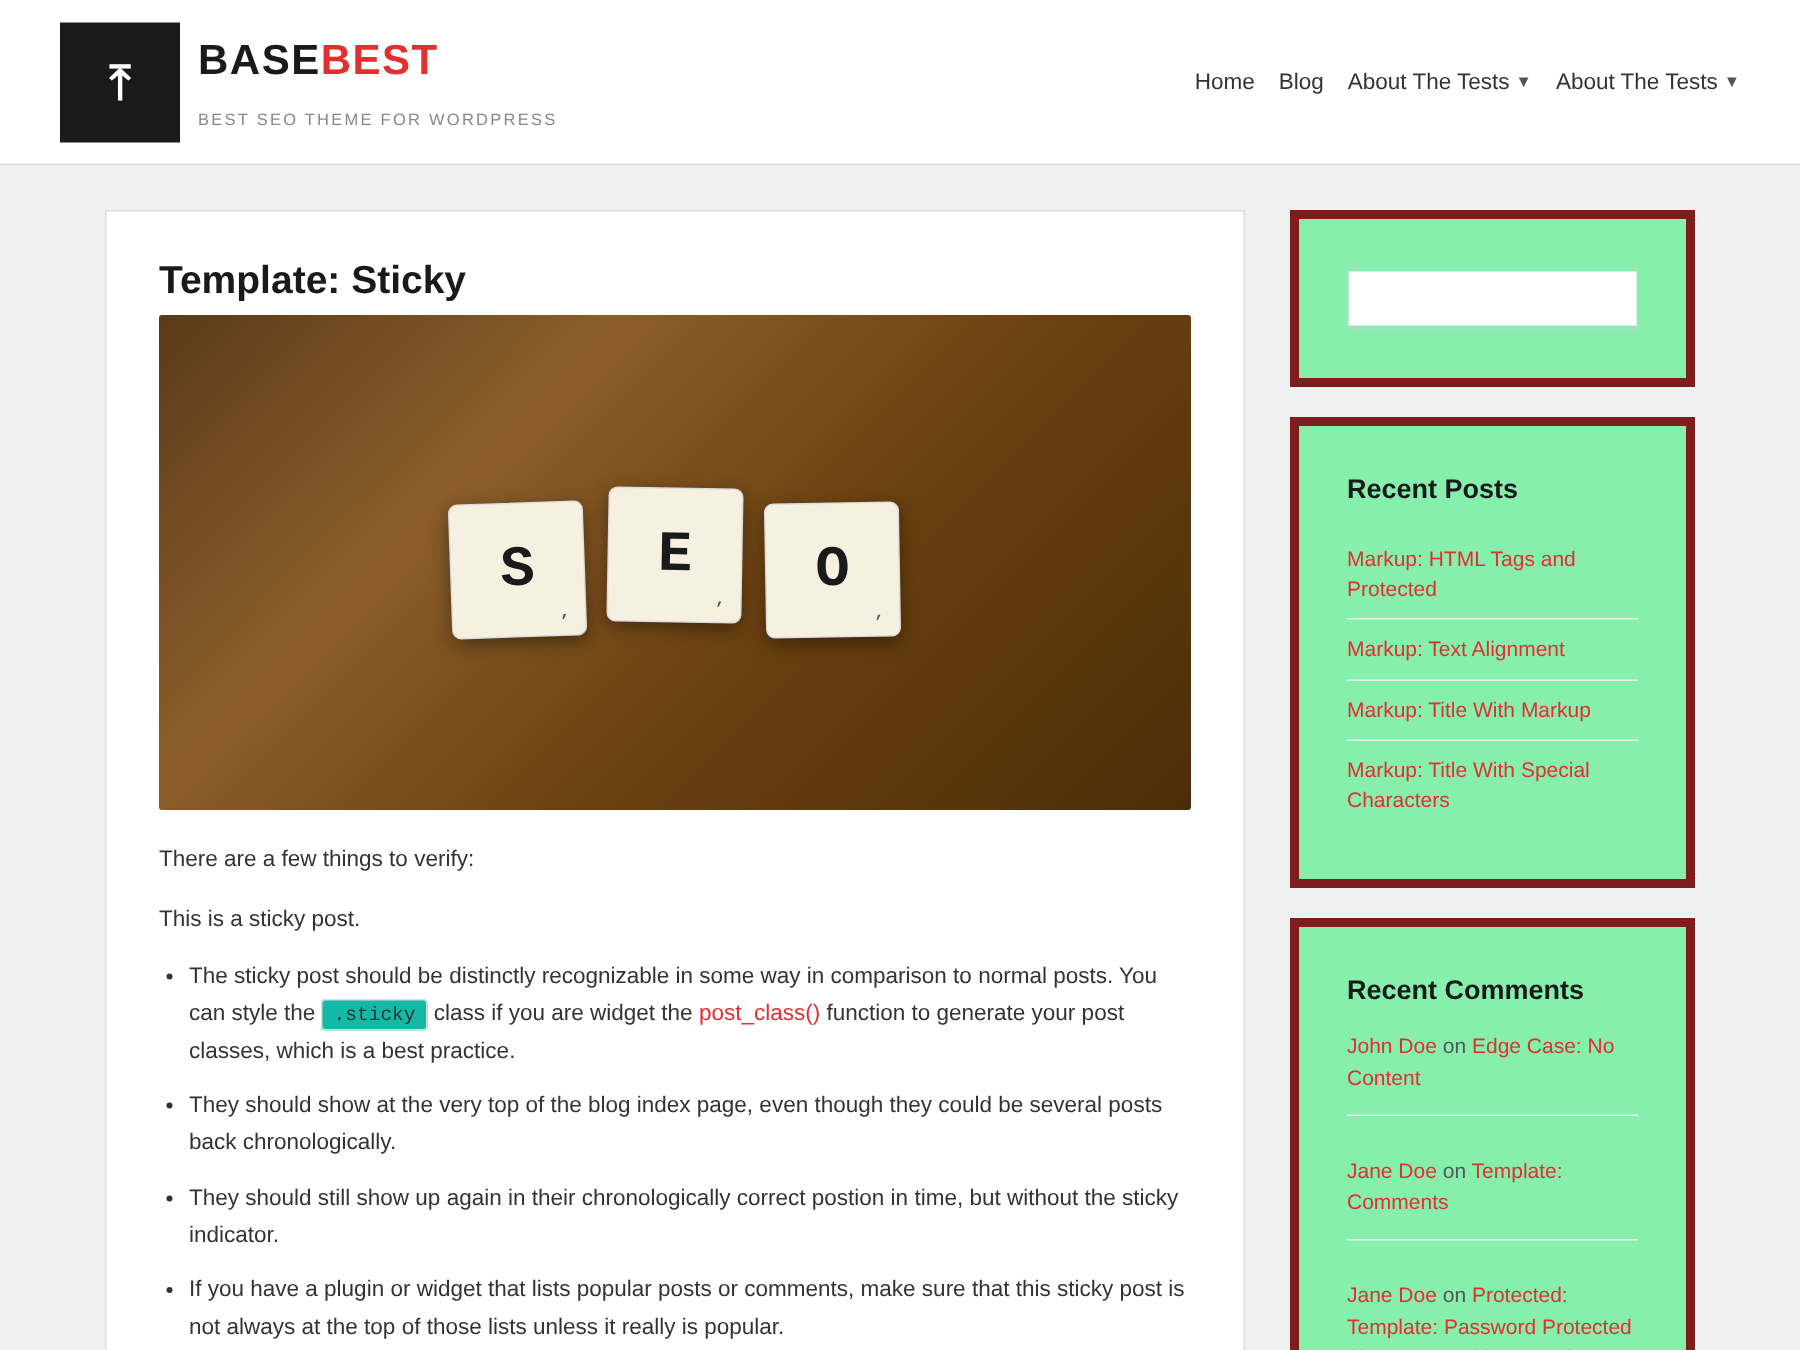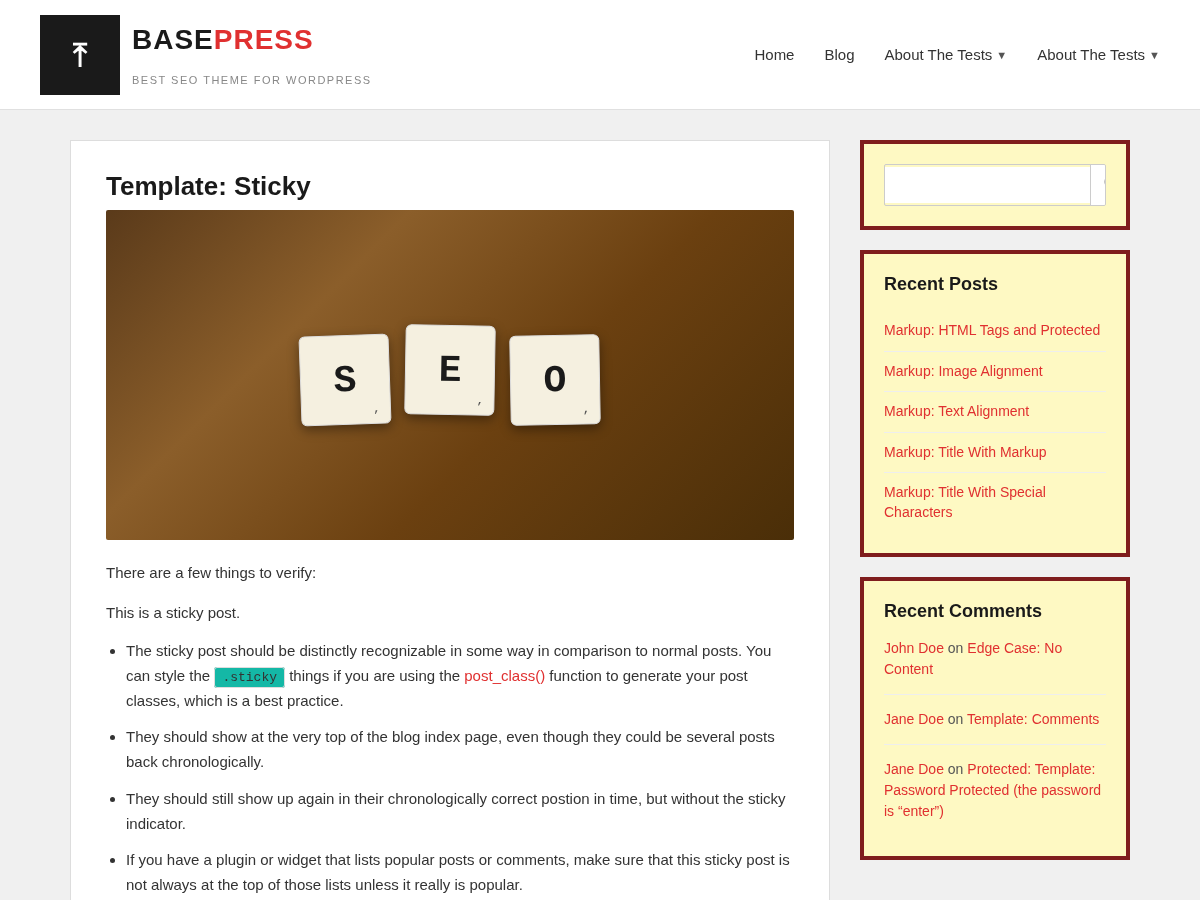--- a/index.html
+++ b/index.html
@@ -8,21 +8,21 @@
     
     .header { background: #fff; border-bottom: 1px solid #e0e0e0; padding: 0 40px; display: flex; align-items: center; justify-content: space-between; height: 110px; }
     .logo-area { display: flex; align-items: center; gap: 12px; }
     .logo-box { width: 80px; height: 80px; background: #1a1a1a; display: flex; align-items: center; justify-content: center; flex-shrink: 0; }
     .logo-chevron { color: white; font-size: 32px; font-weight: bold; line-height: 1; }
     .logo-text-area { display: flex; flex-direction: column; }
     .logo-brand { font-size: 28px; font-weight: 900; letter-spacing: 1px; }
     .logo-brand span.base { color: #1a1a1a; }
     .logo-brand span.press { color: #e03030; }
     .logo-tagline { font-size: 11px; color: #888; letter-spacing: 1.5px; text-transform: uppercase; margin-top: 18px; }
-    nav { display: flex; gap: 30px; }
+    nav { display: flex; gap: 16px; }
     .nav-item { color: #333; text-decoration: none; font-size: 15px; cursor: pointer; display: flex; align-items: center; gap: 4px; }
     .nav-chevron { font-size: 11px; color: #555; }
 
     
     .page-wrapper { max-width: 1100px; margin: 0 auto; padding: 30px 20px; display: flex; gap: 30px; }
     .main-content { flex: 1; background: #fff; border: 1px solid #ddd; padding: 30px 35px; min-height: 600px; }
     .sidebar { width: 270px; flex-shrink: 0; }
 
     
     .page-title { font-size: 26px; font-weight: 700; margin-bottom: 8px; color: #1a1a1a; }
@@ -35,45 +35,45 @@
     .tile-o { transform: rotate(-1deg); }
 
     .post-text { line-height: 1.7; color: #333; }
     .post-text p { margin-bottom: 14px; }
     .post-text ul { margin: 10px 0 14px 20px; }
     .post-text li { margin-bottom: 12px; line-height: 1.65; }
     .code-inline { background: #14b8a6; padding: 2px 7px; font-family: 'Courier New', monospace; font-size: 13px; border-radius: 3px; border: 1px solid #ddd; }
     .link-red { color: #e03030; text-decoration: none; }
 
     
-    .sidebar-widget { background: #fef9c3; border: 4px solid #7f1d1d; padding: 20px; margin-bottom: 20px; }
+    .sidebar-widget { background: #86efac; border: 6px solid #7f1d1d; padding: 32px; margin-bottom: 20px; }
     .search-box { display: flex; align-items: center; border: 1px solid #ccc; border-radius: 2px; overflow: hidden; }
     .search-input { flex: 1; border: none; outline: none; padding: 10px 12px; font-size: 14px; }
     .search-btn { background: #fff; border: none; border-left: 1px solid #ccc; padding: 9px 12px; cursor: pointer; font-size: 18px; color: #333; }
     .widget-title { font-size: 18px; font-weight: 700; margin-bottom: 16px; color: #1a1a1a; }
     .recent-posts-list { list-style: none; }
     .recent-posts-list li { border-bottom: 1px solid #eee; padding: 10px 0; }
     .recent-posts-list li:last-child { border-bottom: none; }
     .recent-posts-list a { color: #e03030; text-decoration: none; font-size: 14px; line-height: 1.4; }
-    .comment-item { margin-bottom: 14px; padding-bottom: 14px; border-bottom: 1px solid #eee; font-size: 14px; line-height: 1.5; }
+    .comment-item { margin-bottom: 26px; padding-bottom: 14px; border-bottom: 1px solid #eee; font-size: 14px; line-height: 1.5; }
     .comment-item:last-child { border-bottom: none; margin-bottom: 0; }
     .commenter { color: #e03030; text-decoration: none; }
     .on-text { color: #555; }
   </style>
 </head>
 <body>
 
 <header class="header">
   <div class="logo-area">
     <div class="logo-box">
       <span class="logo-chevron">⤒</span>
     </div>
     <div class="logo-text-area">
       <div class="logo-brand">
-        <span class="base">BASE</span><span class="press">PRESS</span>
+        <span class="base">BASE</span><span class="press">BEST</span>
       </div>
       <div class="logo-tagline">BEST SEO THEME FOR WORDPRESS</div>
     </div>
   </div>
   <nav>
     <a class="nav-item" href="#">
       <span>Home</span>
     </a>
     <a class="nav-item" href="#">
       <span>Blog</span>
@@ -100,21 +100,21 @@
         <div class="tile tile-e" data-dot=",">E</div>
         <div class="tile tile-o" data-dot=",">O</div>
       </div>
     </div>
 
     <div class="post-text">
       <p>There are a few things to verify:</p>
       <p>This is a sticky post.</p>
       <ul>
         <li>
-          <span>The sticky post should be distinctly recognizable in some way in comparison to normal posts. You can style the </span><code class="code-inline">.sticky</code><span> things if you are using the </span><a href="#" class="link-red">post_class()</a><span> function to generate your post classes, which is a best practice.</span>
+          <span>The sticky post should be distinctly recognizable in some way in comparison to normal posts. You can style the </span><code class="code-inline">.sticky</code><span> class if you are widget the </span><a href="#" class="link-red">post_class()</a><span> function to generate your post classes, which is a best practice.</span>
         </li>
         <li>They should show at the very top of the blog index page, even though they could be several posts back chronologically.</li>
         <li>They should still show up again in their chronologically correct postion in time, but without the sticky indicator.</li>
         <li>If you have a plugin or widget that lists popular posts or comments, make sure that this sticky post is not always at the top of those lists unless it really is popular.</li>
       </ul>
     </div>
   </main>
 
   <aside class="sidebar">
 
@@ -123,23 +123,20 @@
         <input type="text" class="search-input" placeholder="" style="">
         <button class="search-btn">🔍</button>
       </div>
     </div>
 
     <div class="sidebar-widget">
       <h3 class="widget-title">Recent Posts</h3>
       <ul class="recent-posts-list">
         <li>
           <a href="#" class="link-red">Markup: HTML Tags and Protected</a>
-        </li>
-        <li>
-          <a href="#" class="link-red">Markup: Image Alignment</a>
         </li>
         <li>
           <a href="#" class="link-red">Markup: Text Alignment</a>
         </li>
         <li>
           <a href="#" class="link-red">Markup: Title With Markup</a>
         </li>
         <li>
           <a href="#" class="link-red">Markup: Title With Special Characters</a>
         </li>

